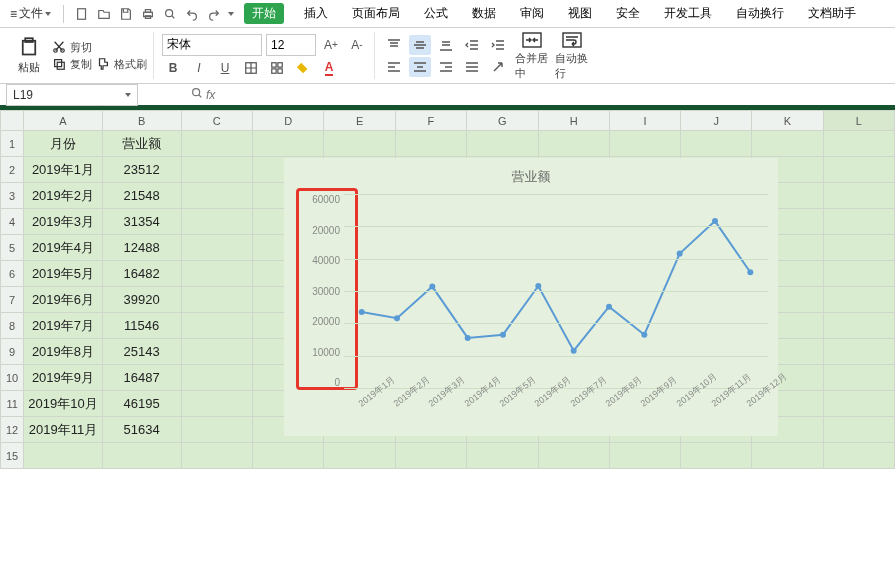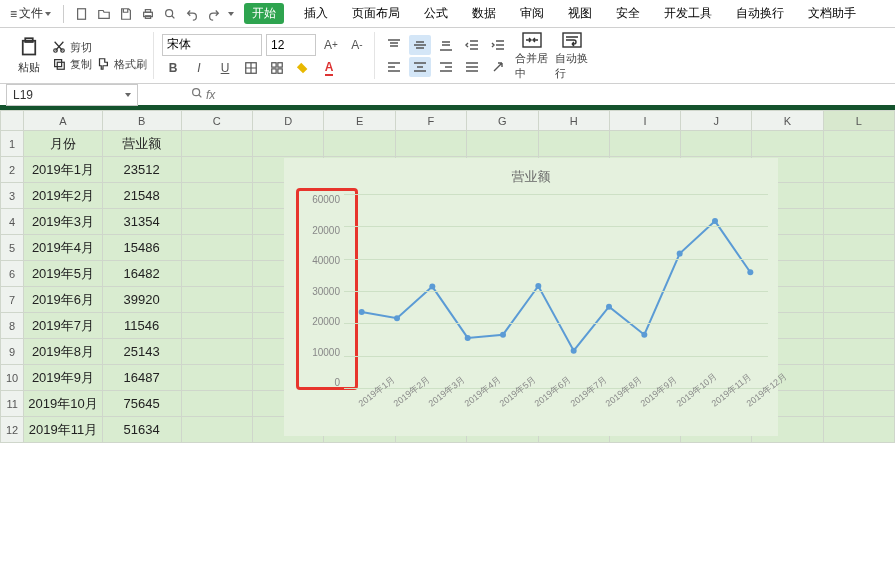--- a/index.html
+++ b/index.html
@@ -374,21 +374,21 @@
           <td class="wide"></td>
           <td class="wide"></td>
           <td class="wide"></td>
           <td class="wide"></td>
           <td class="wide"></td>
           <td class="wide"></td>
         </tr>
         <tr>
           <th>5</th>
           <td class="colA">2019年4月</td>
-          <td class="colB">15486</td>
+          <td class="colB">12488</td>
           <td class="wide"></td>
           <td class="wide"></td>
           <td class="wide"></td>
           <td class="wide"></td>
           <td class="wide"></td>
           <td class="wide"></td>
           <td class="wide"></td>
           <td class="wide"></td>
           <td class="wide"></td>
           <td class="wide"></td>
@@ -464,36 +464,51 @@
           <td class="wide"></td>
           <td class="wide"></td>
           <td class="wide"></td>
           <td class="wide"></td>
           <td class="wide"></td>
           <td class="wide"></td>
         </tr>
         <tr>
           <th>11</th>
           <td class="colA">2019年10月</td>
-          <td class="colB">75645</td>
+          <td class="colB">46195</td>
           <td class="wide"></td>
           <td class="wide"></td>
           <td class="wide"></td>
           <td class="wide"></td>
           <td class="wide"></td>
           <td class="wide"></td>
           <td class="wide"></td>
           <td class="wide"></td>
           <td class="wide"></td>
           <td class="wide"></td>
         </tr>
         <tr>
           <th>12</th>
           <td class="colA">2019年11月</td>
           <td class="colB">51634</td>
+          <td class="wide"></td>
+          <td class="wide"></td>
+          <td class="wide"></td>
+          <td class="wide"></td>
+          <td class="wide"></td>
+          <td class="wide"></td>
+          <td class="wide"></td>
+          <td class="wide"></td>
+          <td class="wide"></td>
+          <td class="wide"></td>
+        </tr>
+        <tr>
+          <th>15</th>
+          <td class="colA"></td>
+          <td class="colB"></td>
           <td class="wide"></td>
           <td class="wide"></td>
           <td class="wide"></td>
           <td class="wide"></td>
           <td class="wide"></td>
           <td class="wide"></td>
           <td class="wide"></td>
           <td class="wide"></td>
           <td class="wide"></td>
           <td class="wide"></td>

